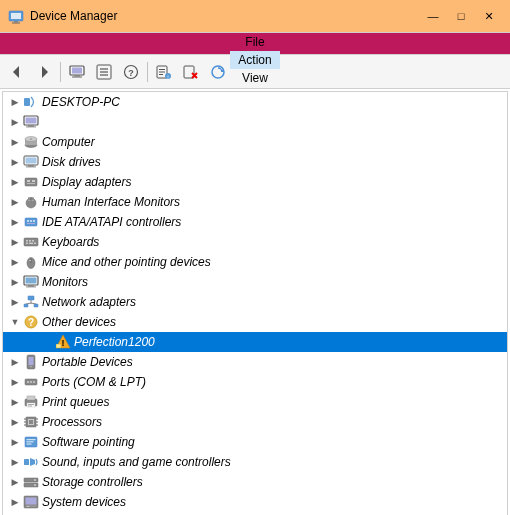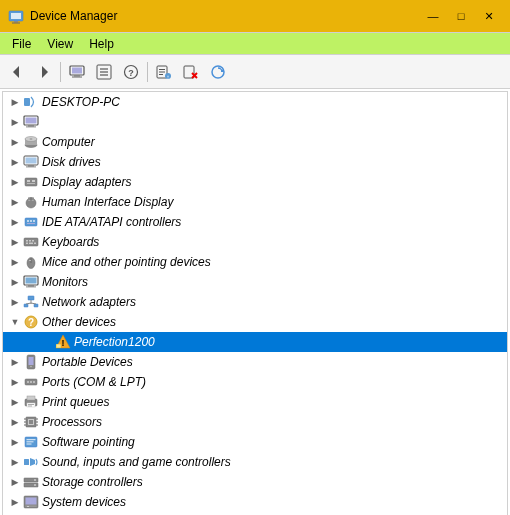--- a/index.html
+++ b/index.html
@@ -7,21 +7,21 @@
       font-family: 'Segoe UI', Tahoma, Geneva, Verdana, sans-serif;
       font-size: 12px;
       background: #f0f0f0;
       width: 510px;
       height: 515px;
       overflow: hidden;
     }
 
     
     .title-bar {
-      background: #eab308;
+      background: #fdba74;
       border-bottom: 1px solid #d0d0d0;
       display: flex;
       align-items: center;
       justify-content: space-between;
       padding: 16px 8px;
       height: 20px;
     }
     .title-bar-left {
       display: flex;
       align-items: center;
@@ -43,26 +43,27 @@
       cursor: pointer;
       display: flex;
       align-items: center;
       justify-content: center;
       font-size: 11px;
       color: #000;
     }
 
     
     .menu-bar {
-      background: #bef264;
+      background: #be185d;
       border-bottom: 1px solid #d0d0d0;
       display: flex;
       align-items: center;
       height: 22px;
       padding: 0 4px;
+      flex-direction: column;
     }
     .menu-item {
       padding: 2px 8px;
       cursor: pointer;
       font-size: 12px;
       color: #000;
       height: 22px;
       display: flex;
       align-items: center;
     }
@@ -171,20 +172,21 @@
   </div>
   <div class="title-controls">
     <button class="title-btn">—</button>
     <button class="title-btn">□</button>
     <button class="title-btn close">✕</button>
   </div>
 </div>
 
 <div class="menu-bar">
   <div class="menu-item">File</div>
+  <div class="menu-item active">Action</div>
   <div class="menu-item">View</div>
   <div class="menu-item">Help</div>
 </div>
 
 <div class="toolbar">
   <button class="toolbar-btn" title="Back">
     <svg width="16" height="16" viewBox="0 0 16 16">
       <polygon points="10,2 4,8 10,14" fill="#555"></polygon>
     </svg>
   </button>
@@ -311,21 +313,21 @@
     <div class="tree-item tree-indent-1">
       <span class="expand-btn">▶</span>
       <span class="tree-icon">
         <svg width="16" height="16" viewBox="0 0 16 16">
           <ellipse cx="8" cy="9" rx="5" ry="5" fill="#888" stroke="#666" stroke-width="0.5"></ellipse>
           <rect x="5" y="3" width="6" height="4" rx="1" fill="#aaa"></rect>
           <line x1="8" y1="3" x2="8" y2="7" stroke="#666" stroke-width="0.8"></line>
           <line x1="5" y1="5" x2="11" y2="5" stroke="#666" stroke-width="0.8"></line>
         </svg>
       </span>
-      <span class="tree-label">Human Interface Display</span>
+      <span class="tree-label">Human Interface Monitors</span>
     </div>
 
     <div class="tree-item tree-indent-1">
       <span class="expand-btn">▶</span>
       <span class="tree-icon">
         <svg width="16" height="16" viewBox="0 0 16 16">
           <rect x="2" y="4" width="12" height="8" rx="1" fill="#5b9bd5" stroke="#3a7bc8" stroke-width="0.5"></rect>
           <rect x="4" y="6" width="2" height="2" fill="#fff" opacity="0.6"></rect>
           <rect x="7" y="6" width="2" height="2" fill="#fff" opacity="0.6"></rect>
           <rect x="10" y="6" width="2" height="2" fill="#fff" opacity="0.6"></rect>

